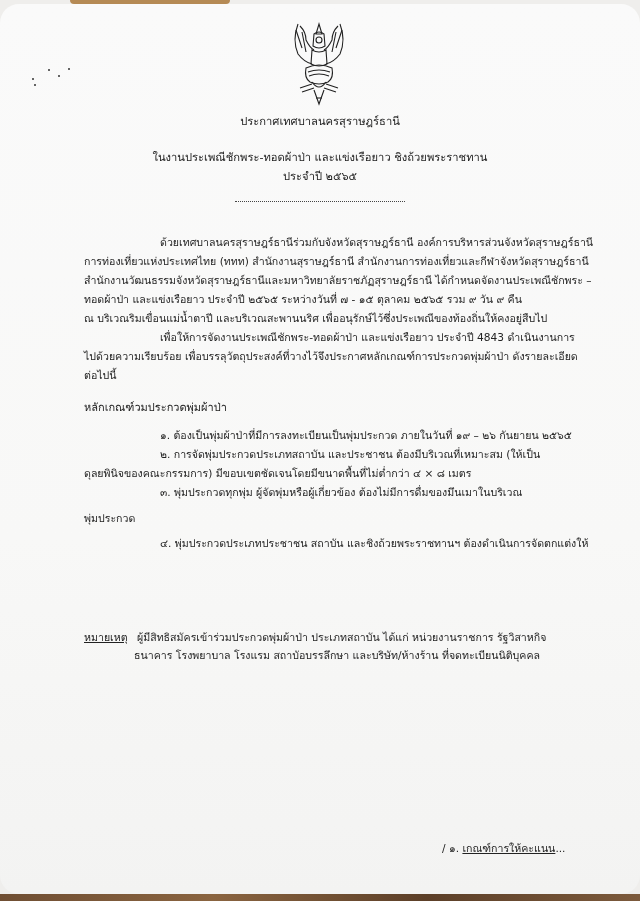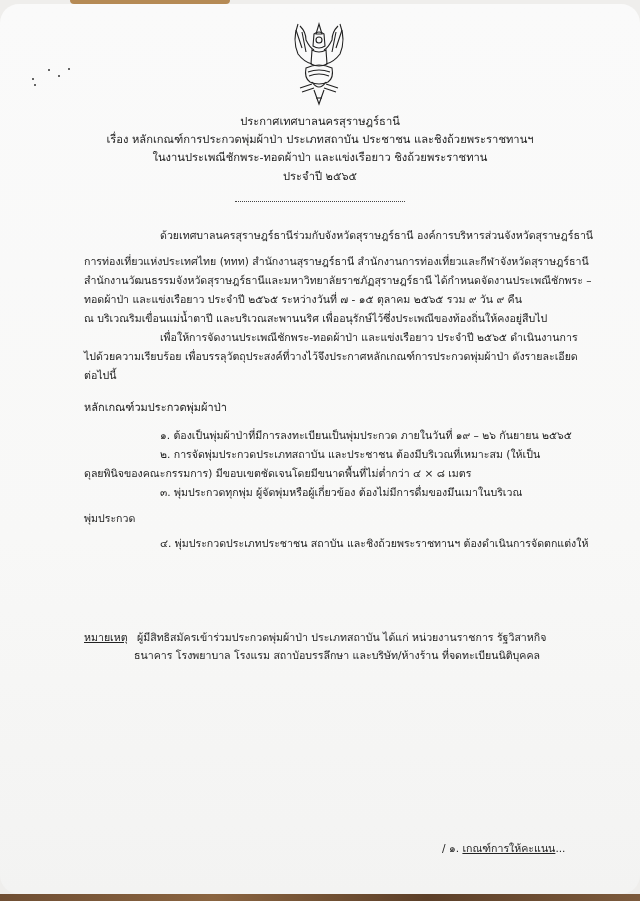--- a/index.html
+++ b/index.html
@@ -69,32 +69,31 @@
       <path d="M18 54 Q29 50 40 54 M19 58 Q29 54 39 58"></path>
       <path d="M22 64 Q29 74 36 64"></path>
       <path d="M10 70 L22 66 M48 70 L36 66"></path>
       <path d="M12 74 L24 70 M46 74 L34 70"></path>
       <path d="M24 72 L29 86 L34 72"></path>
       <path d="M26 80 L32 80"></path>
     </g>
   </svg>
 
   <div class="line center heading" style="top:111px">ประกาศเทศบาลนครสุราษฎร์ธานี</div>
-  <div class="line center heading" style="top:129px">เรื่อง หลักเกณฑ์การประกวดพุ่มผ้าป่า ประเภทสถาบัน ประชาชน และชิงถ้วยพระราชทานฯ</div>
   <div class="line center heading" style="top:147px">ในงานประเพณีชักพระ-ทอดผ้าป่า และแข่งเรือยาว ชิงถ้วยพระราชทาน</div>
   <div class="line center heading" style="top:166px">ประจำปี ๒๕๖๕</div>
   <div class="dots"></div>
 
-  <div class="line" style="left:160px;top:224px">ด้วยเทศบาลนครสุราษฎร์ธานีร่วมกับจังหวัดสุราษฎร์ธานี องค์การบริหารส่วนจังหวัดสุราษฎร์ธานี</div>
+  <div class="line" style="left:160px;top:231px">ด้วยเทศบาลนครสุราษฎร์ธานีร่วมกับจังหวัดสุราษฎร์ธานี องค์การบริหารส่วนจังหวัดสุราษฎร์ธานี</div>
   <div class="line" style="left:84px;top:250px">การท่องเที่ยวแห่งประเทศไทย (ททท) สำนักงานสุราษฎร์ธานี  สำนักงานการท่องเที่ยวและกีฬาจังหวัดสุราษฎร์ธานี</div>
   <div class="line" style="left:84px;top:269px">สำนักงานวัฒนธรรมจังหวัดสุราษฎร์ธานีและมหาวิทยาลัยราชภัฏสุราษฎร์ธานี  ได้กำหนดจัดงานประเพณีชักพระ –</div>
   <div class="line" style="left:84px;top:288px">ทอดผ้าป่า  และแข่งเรือยาว ประจำปี ๒๕๖๕ ระหว่างวันที่ ๗ - ๑๕ ตุลาคม ๒๕๖๕ รวม ๙ วัน ๙ คืน</div>
   <div class="line" style="left:84px;top:307px">ณ บริเวณริมเขื่อนแม่น้ำตาปี และบริเวณสะพานนริศ  เพื่ออนุรักษ์ไว้ซึ่งประเพณีของท้องถิ่นให้คงอยู่สืบไป</div>
 
-  <div class="line" style="left:160px;top:326px">เพื่อให้การจัดงานประเพณีชักพระ-ทอดผ้าป่า และแข่งเรือยาว  ประจำปี ๒๕๖๕  ดำเนินงานการ</div>
+  <div class="line" style="left:160px;top:326px">เพื่อให้การจัดงานประเพณีชักพระ-ทอดผ้าป่า และแข่งเรือยาว  ประจำปี 4843  ดำเนินงานการ</div>
   <div class="line" style="left:84px;top:345px">ไปด้วยความเรียบร้อย เพื่อบรรลุวัตถุประสงค์ที่วางไว้จึงประกาศหลักเกณฑ์การประกวดพุ่มผ้าป่า ดังรายละเอียด</div>
   <div class="line" style="left:84px;top:364px">ต่อไปนี้</div>
 
   <div class="line section-title" style="left:84px;top:397px">หลักเกณฑ์วมประกวดพุ่มผ้าป่า</div>
 
   <div class="line" style="left:160px;top:424px">๑. ต้องเป็นพุ่มผ้าป่าที่มีการลงทะเบียนเป็นพุ่มประกวด  ภายในวันที่ ๑๙ – ๒๖  กันยายน ๒๕๖๕</div>
   <div class="line" style="left:160px;top:443px">๒. การจัดพุ่มประกวดประเภทสถาบัน และประชาชน ต้องมีบริเวณที่เหมาะสม (ให้เป็น</div>
   <div class="line" style="left:84px;top:462px">ดุลยพินิจของคณะกรรมการ) มีขอบเขตชัดเจนโดยมีขนาดพื้นที่ไม่ต่ำกว่า ๔ × ๘ เมตร</div>
   <div class="line" style="left:160px;top:481px">๓.  พุ่มประกวดทุกพุ่ม  ผู้จัดพุ่มหรือผู้เกี่ยวข้อง  ต้องไม่มีการดื่มของมึนเมาในบริเวณ</div>
   <div class="line" style="left:84px;top:507px">พุ่มประกวด</div>

